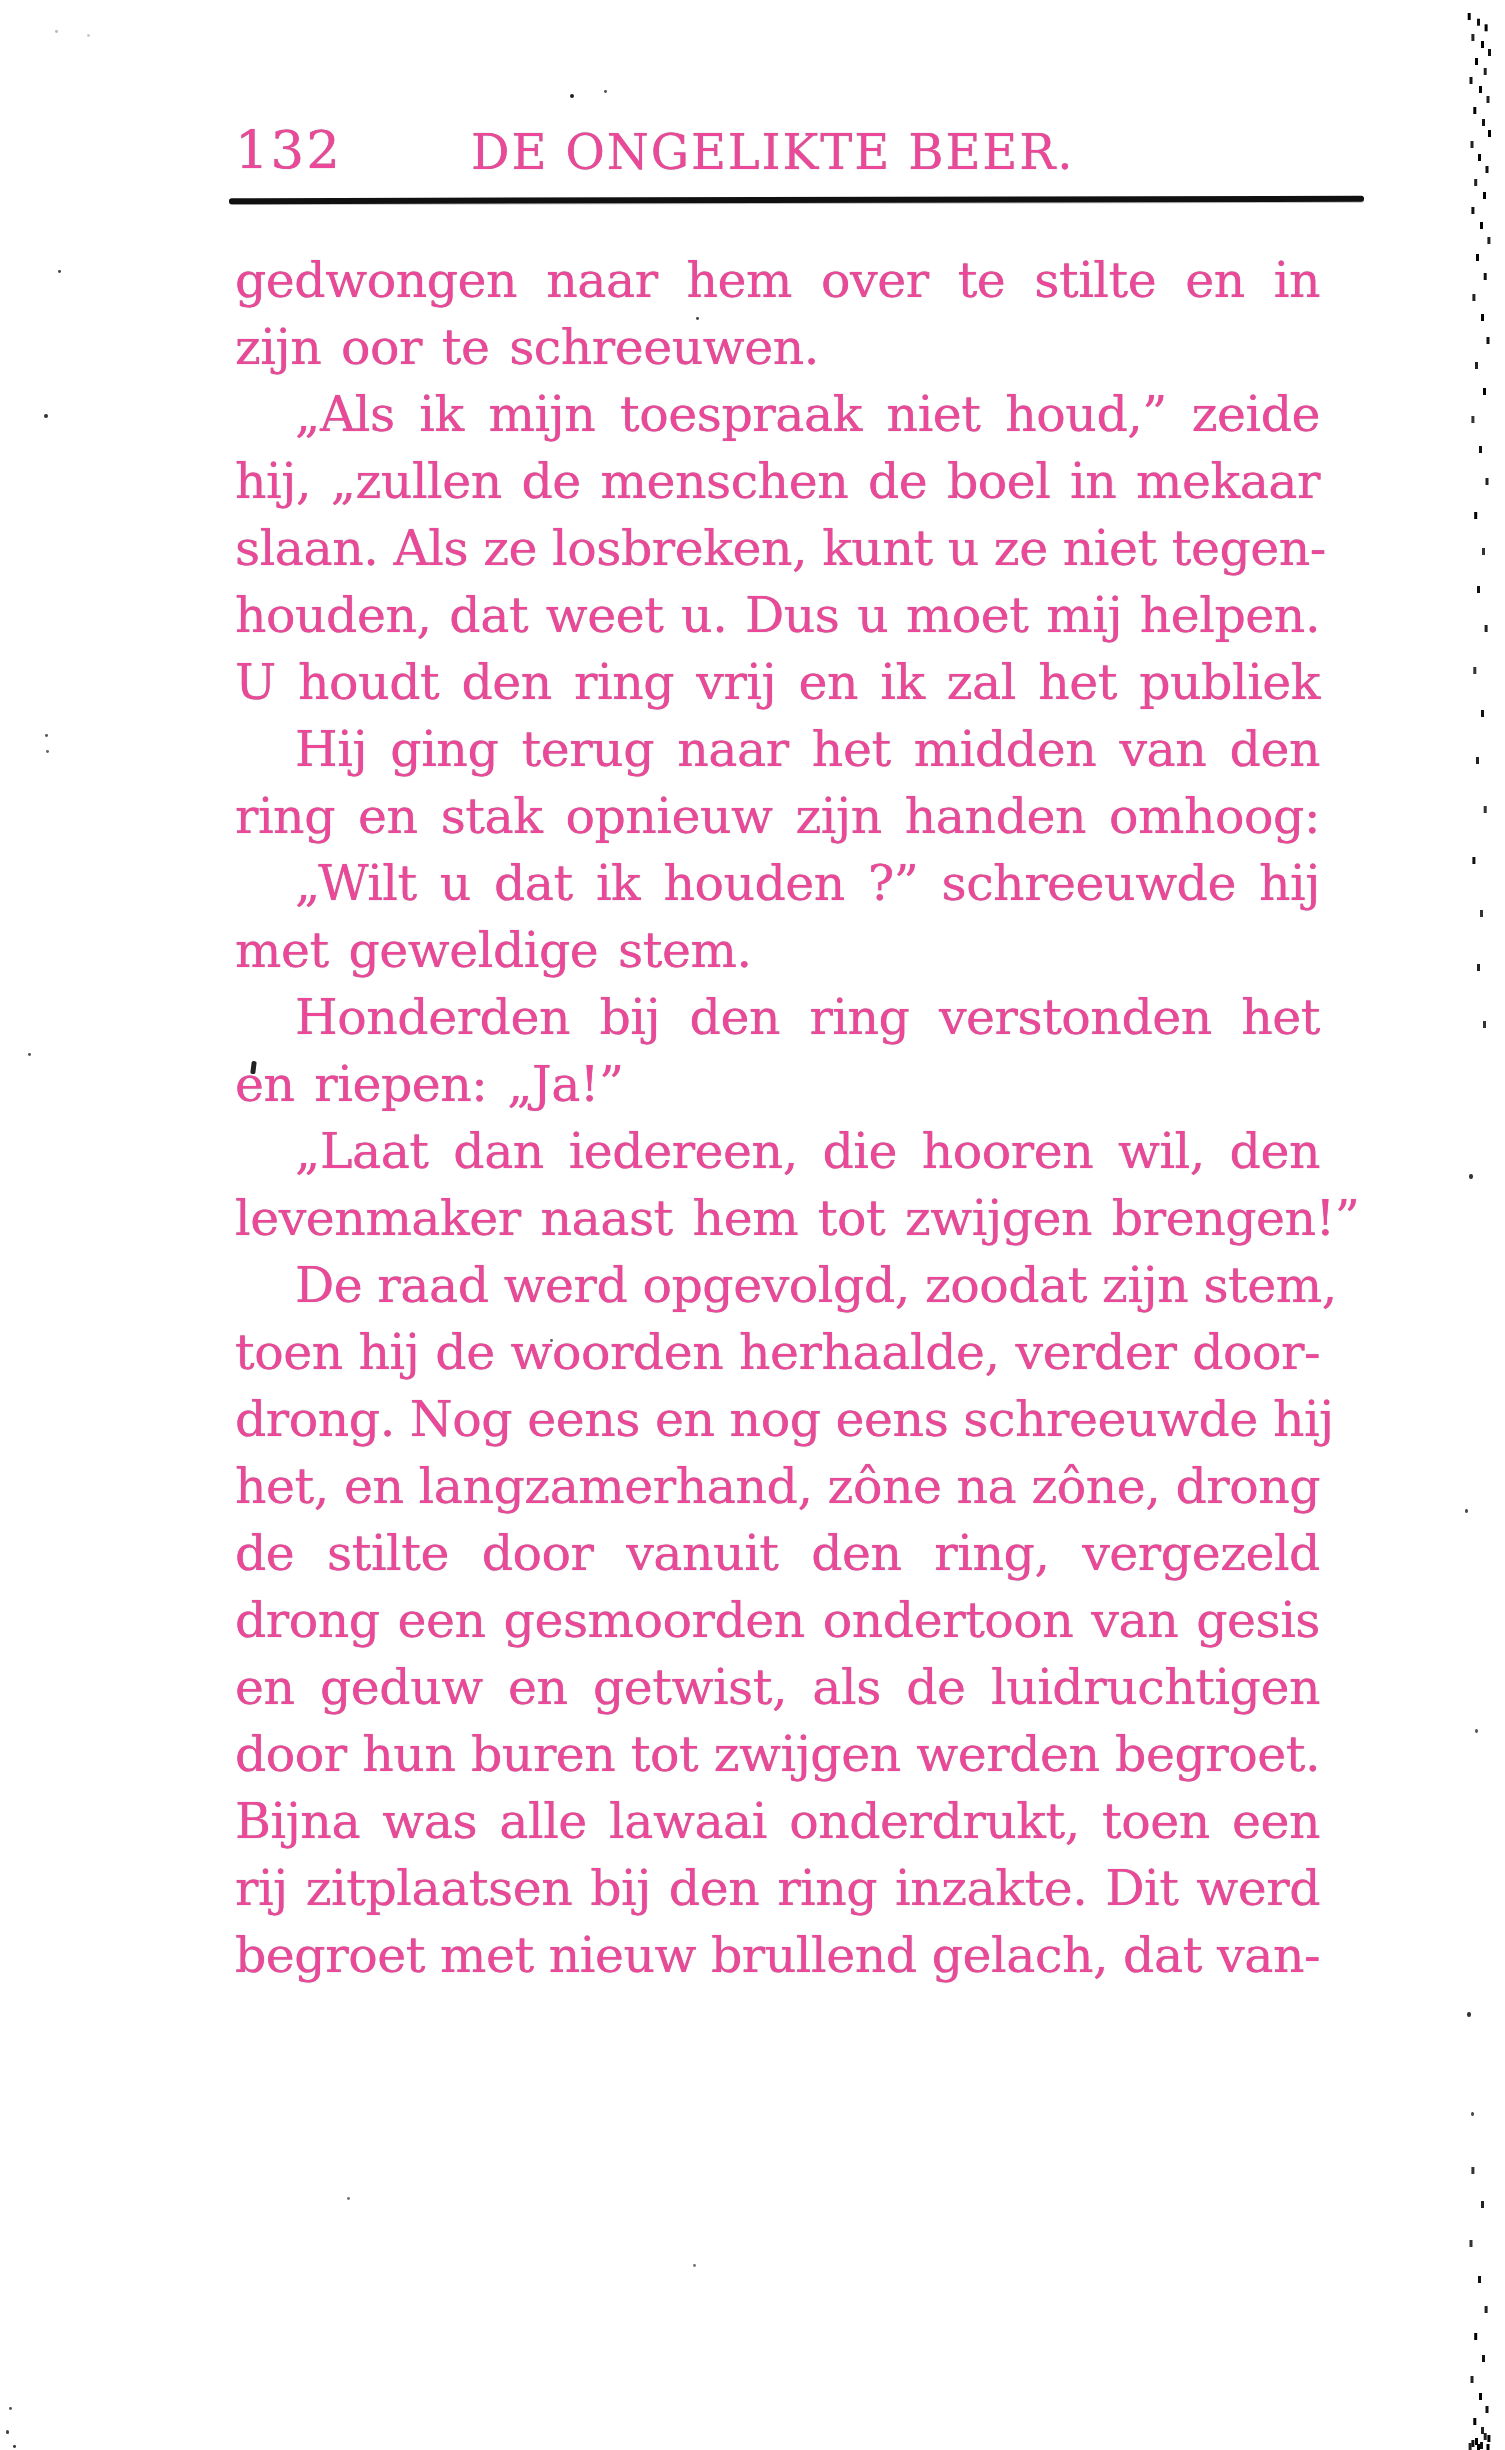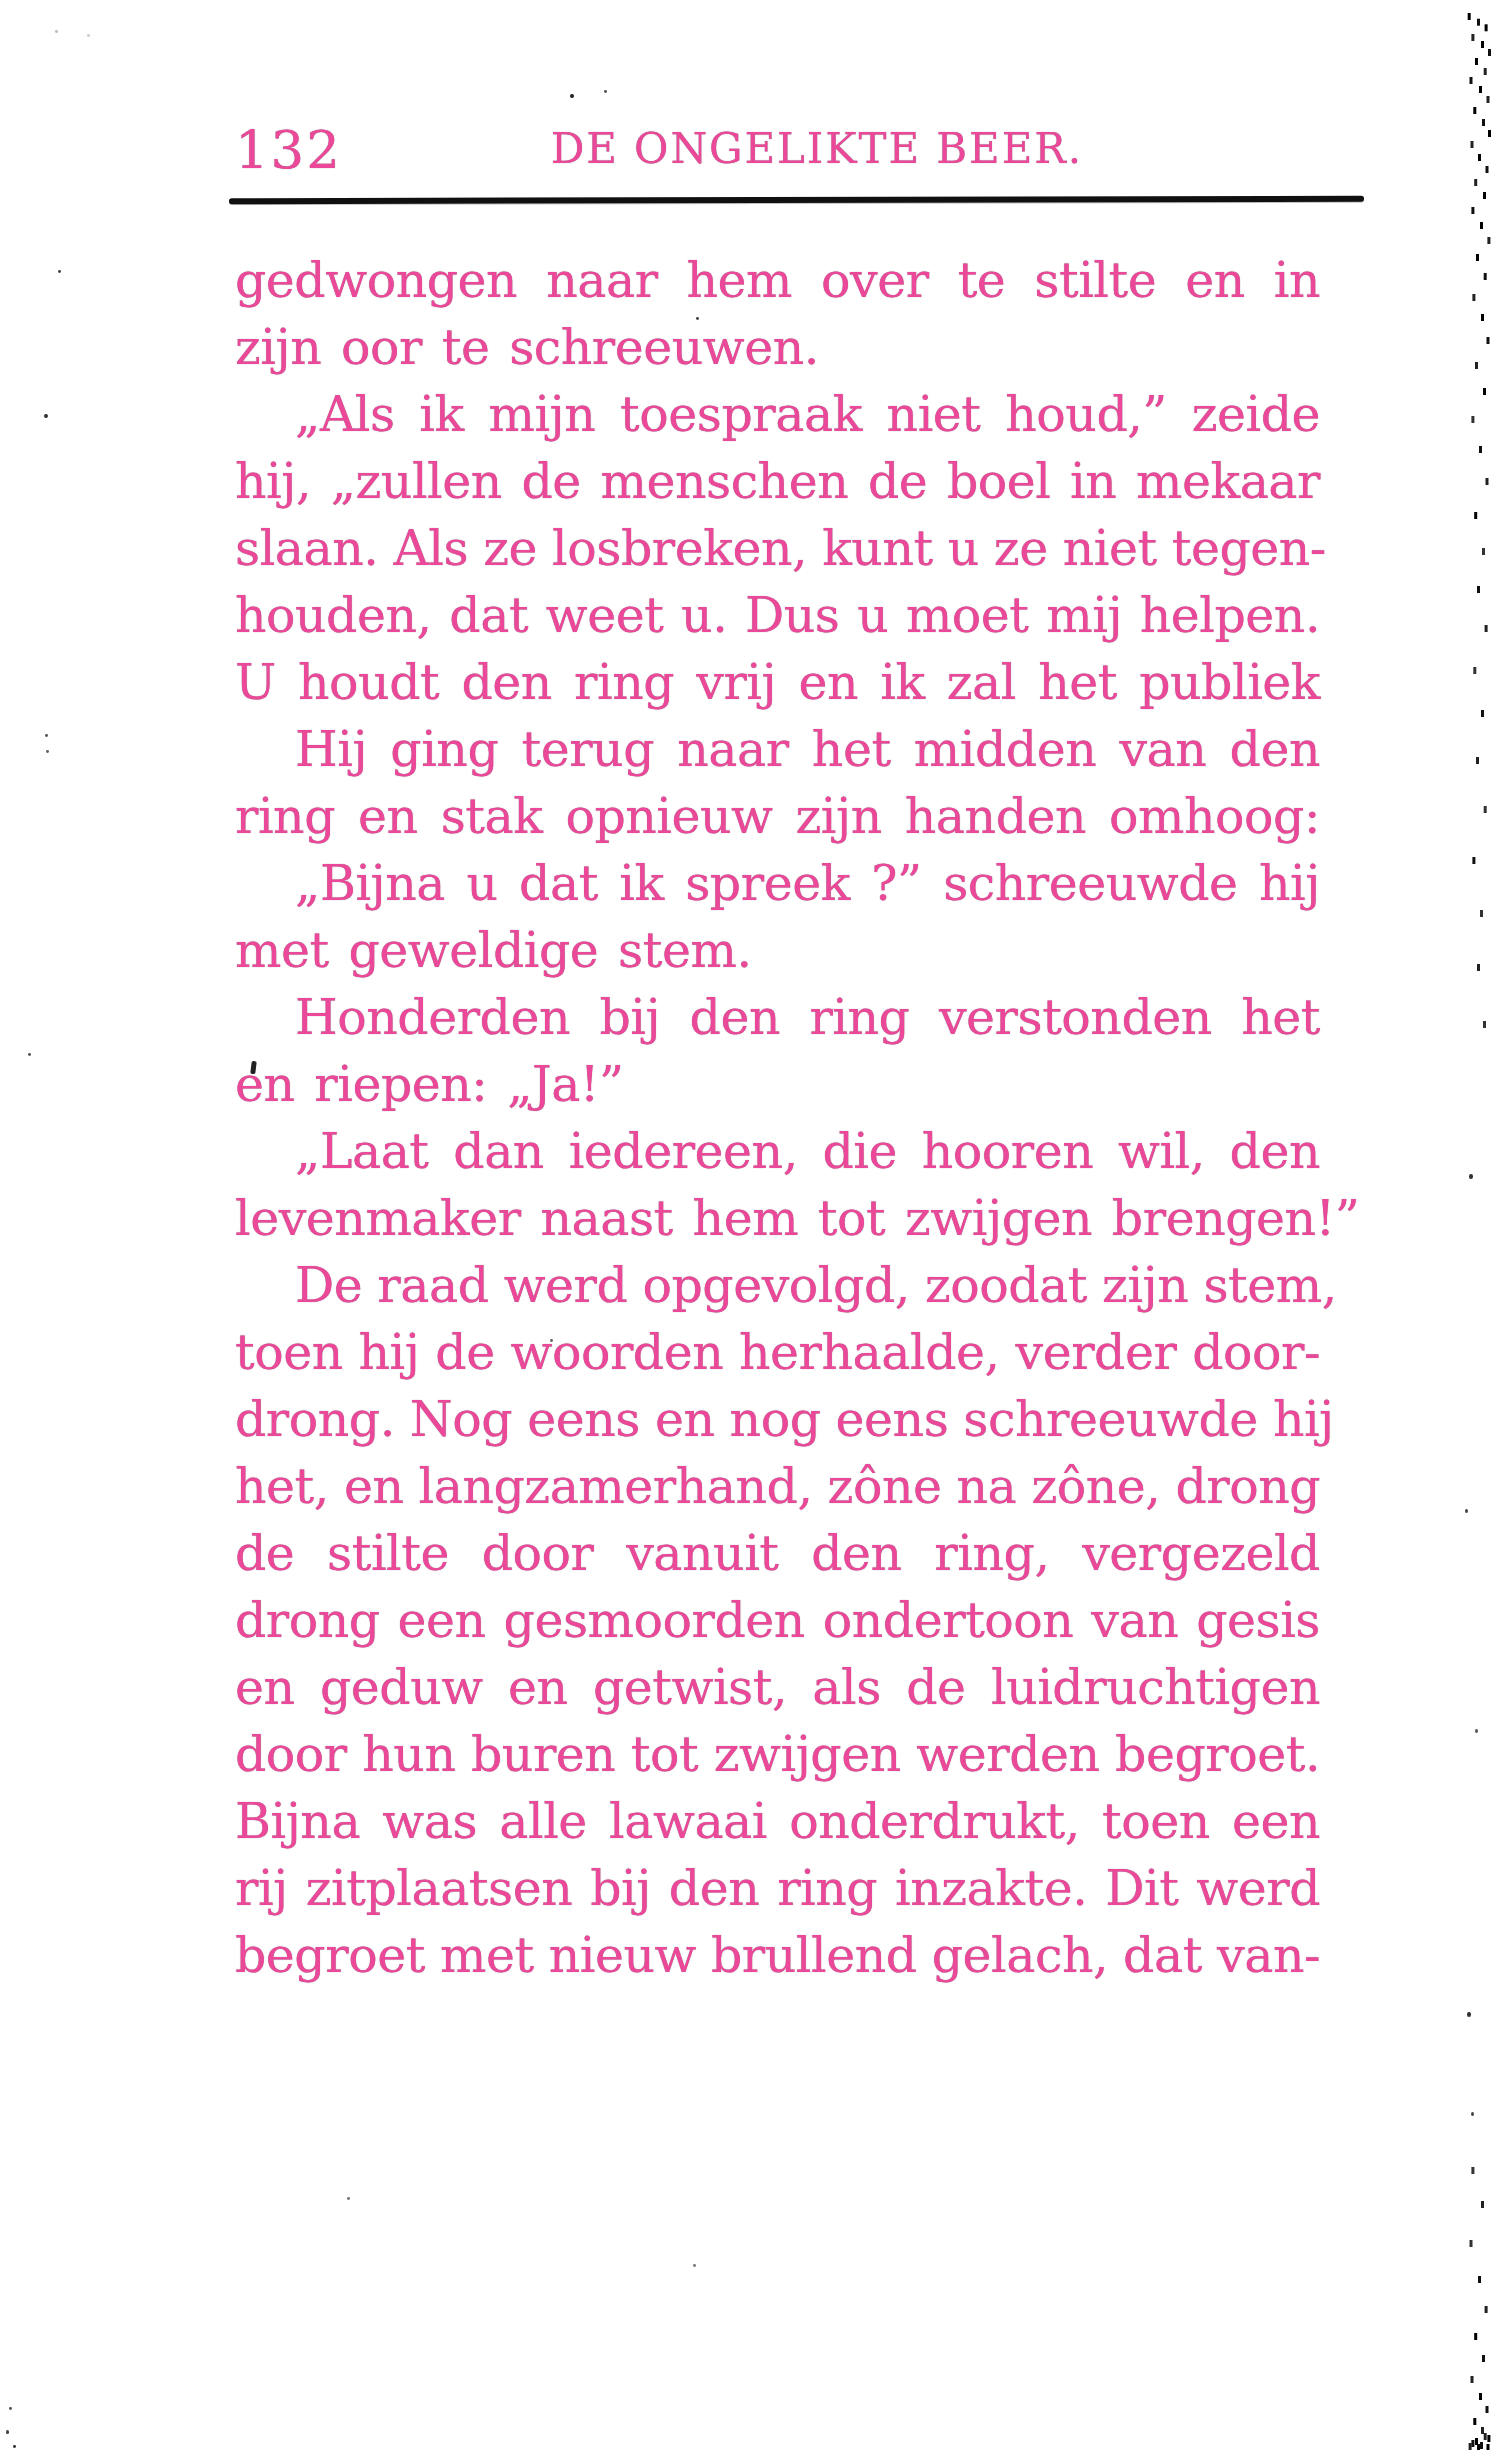--- a/index.html
+++ b/index.html
@@ -5,22 +5,22 @@
   html,body{margin:0;padding:0;background:#ffffff;}
   .page{
     position:relative;width:1505px;height:2450px;background:#ffffff;
     overflow:hidden;font-family:"DejaVu Serif","Liberation Serif",serif;color:#ec4899;
   }
   .pagenum{
     position:absolute;left:235px;top:119px;font-size:53px;letter-spacing:1.9px;
     text-shadow:0 0 0.9px rgba(0,0,0,.55);
   }
   .runtitle{
-    position:absolute;left:471px;top:124px;width:612px;text-align:right;
-    font-size:42px;letter-spacing:1.9px;white-space:nowrap;
+    position:absolute;left:471px;top:124px;width:612px;text-align:left;
+    font-size:48px;letter-spacing:1.9px;white-space:nowrap;
     text-shadow:0 0 0.9px rgba(0,0,0,.55);
   }
   .rule{
     position:absolute;left:229px;top:197px;width:1135px;height:5.7px;
     background:#101010;border-radius:2.8px;transform:rotate(-0.12deg);
     box-shadow:0 0.9px 0 rgba(0,0,0,.25);
   }
   .bodytext{
     position:absolute;left:235px;top:247px;width:1085px;
     font-size:49px;line-height:67px;letter-spacing:-0.5px;
@@ -69,21 +69,21 @@
   <div class="bodytext">
     <div class="ln">gedwongen naar hem over te stilte en in</div>
     <div class="ln end">zijn oor te schreeuwen.</div>
     <div class="ln ind">„Als ik mijn toespraak niet houd,” zeide</div>
     <div class="ln">hij, „zullen de menschen de boel in mekaar</div>
     <div class="ln">slaan. Als ze losbreken, kunt u ze niet tegen-</div>
     <div class="ln">houden, dat weet u. Dus u moet mij helpen.</div>
     <div class="ln">U houdt den ring vrij en ik zal het publiek</div>
     <div class="ln ind">Hij ging terug naar het midden van den</div>
     <div class="ln">ring en stak opnieuw zijn handen omhoog:</div>
-    <div class="ln ind">„Bijna u dat ik spreek ?” schreeuwde hij</div>
+    <div class="ln ind">„Wilt u dat ik houden ?” schreeuwde hij</div>
     <div class="ln end">met geweldige stem.</div>
     <div class="ln ind">Honderden bij den ring verstonden het</div>
     <div class="ln end">en riepen: „Ja!”</div>
     <div class="ln ind">„Laat dan iedereen, die hooren wil, den</div>
     <div class="ln end">levenmaker naast hem tot zwijgen brengen!”</div>
     <div class="ln ind">De raad werd opgevolgd, zoodat zijn stem,</div>
     <div class="ln">toen hij de woorden herhaalde, verder door-</div>
     <div class="ln">drong. Nog eens en nog eens schreeuwde hij</div>
     <div class="ln">het, en langzamerhand, zône na zône, drong</div>
     <div class="ln">de stilte door vanuit den ring, vergezeld</div>

